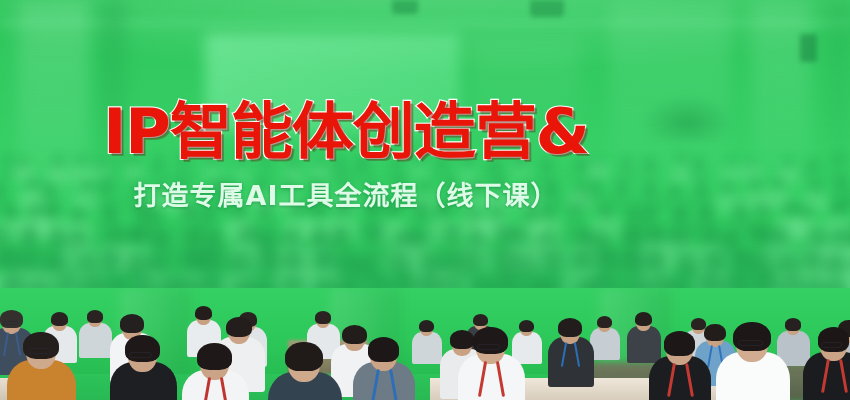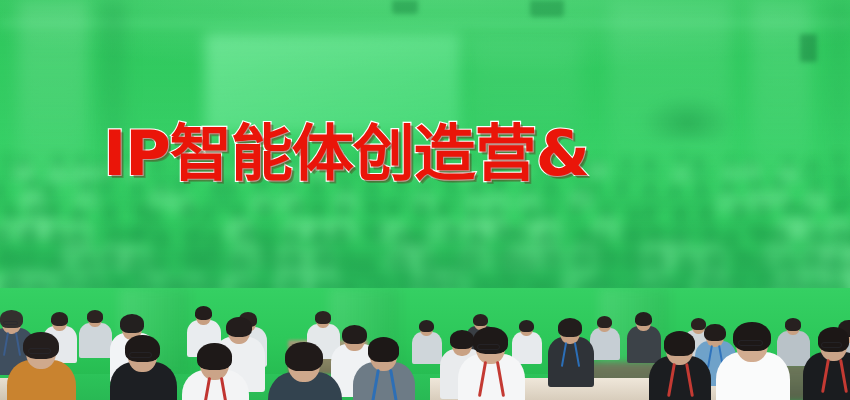--- a/index.html
+++ b/index.html
@@ -782,15 +782,16 @@
           <div class="hr" style="left: -2.43px; top: 3.24px; width: 31.86px; height: 24.84px; background: rgb(28, 23, 22);"></div>
           <div style="position: absolute; left: 1.35px; top: 18.36px; width: 21.06px; height: 5.4px; border: 1px solid rgba(40, 40, 46, 0.65); border-radius: 3px;"></div>
           <div class="lany" style="left: 4.32px; top: 34.56px; width: 3.24px; height: 33.75px; background: rgb(196, 58, 51); transform: rotate(10deg);"></div>
           <div class="lany" style="left: 21.6px; top: 34.56px; width: 3.24px; height: 33.75px; background: rgb(196, 58, 51); transform: rotate(-10deg);"></div>
         </div>
       </div>
   </div>
 
   <div class="text-wrap">
     <div class="title-line l1">IP智能体创造营&amp;</div>
+    <div class="subtitle">打造专属AI工具全流程（线下课）</div>
   </div>
 
 </div>
 
 </body></html>

